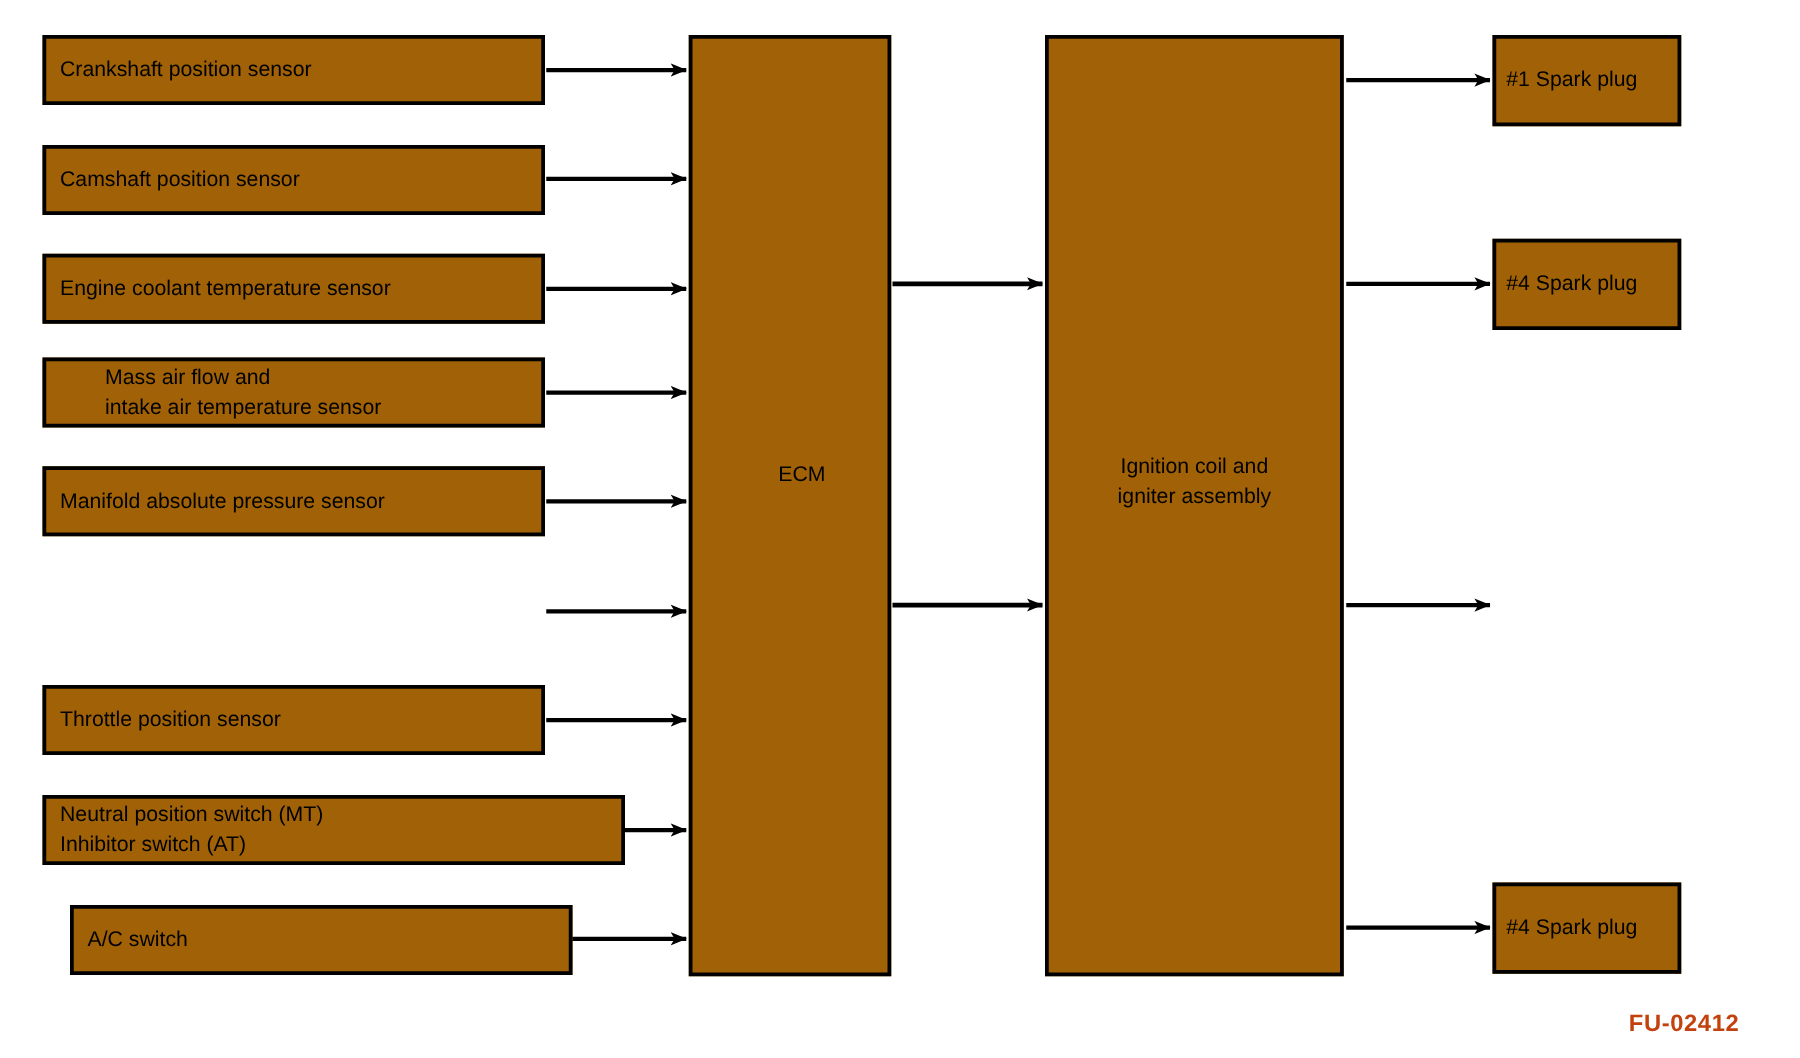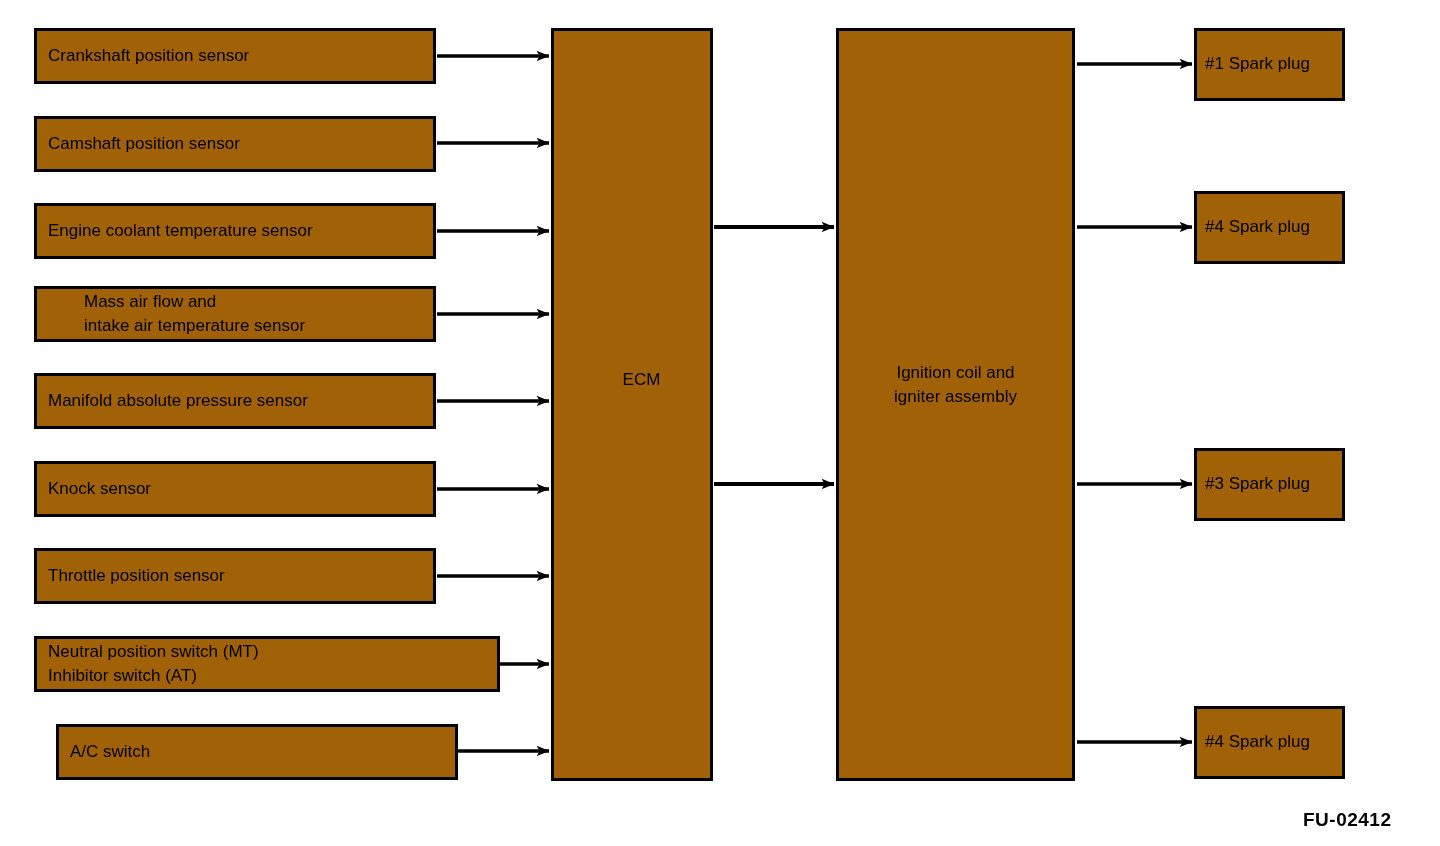--- a/index.html
+++ b/index.html
@@ -59,21 +59,21 @@
   }
   .coil-box {
     align-items: flex-start;
     justify-content: center;
   }
   .figure-code {
     position: absolute;
     font-size: 19px;
     font-weight: bold;
     letter-spacing: 0.5px;
-    color: #000000;
+    color: #c2410c;
   }
 </style>
 </head>
 <body>
 
 <div id="diagram-root">
 
   <svg class="layer" viewBox="0 0 1440 846">
     <defs>
       <marker id="arrowhead" markerWidth="13" markerHeight="11" refX="12.5" refY="5.5" orient="auto" markerUnits="userSpaceOnUse">
@@ -115,23 +115,20 @@
   <div class="box sensor-box" style="left:34px;  top:203px; width:402px; height:56px;">
     <span class="box-label">Engine coolant temperature sensor</span>
   </div>
   <div class="box sensor-box" style="left:34px;  top:286px; width:402px; height:56px;padding-left:36px;">
     <span class="box-label">Mass air flow and
 intake air temperature sensor</span>
   </div>
   <div class="box sensor-box" style="left:34px;  top:373px; width:402px; height:56px;">
     <span class="box-label">Manifold absolute pressure sensor</span>
   </div>
-  <div class="box sensor-box" style="left:34px;  top:461px; width:402px; height:56px;">
-    <span class="box-label">Knock sensor</span>
-  </div>
   <div class="box sensor-box" style="left:34px;  top:548px; width:402px; height:56px;">
     <span class="box-label">Throttle position sensor</span>
   </div>
   <div class="box sensor-box" style="left:34px;  top:636px; width:466px; height:56px;">
     <span class="box-label">Neutral position switch (MT)
 Inhibitor switch (AT)</span>
   </div>
   <div class="box sensor-box" style="left:43px;  top:724px; width:402px; height:56px;margin-left:13px;">
     <span class="box-label">A/C switch</span>
   </div>
@@ -144,22 +141,19 @@
     <span class="box-label" style="padding-top:330px;">Ignition coil and
 igniter assembly</span>
   </div>
 
   <div class="box plug-box" style="left:1194px; top:28px;  width:151px; height:73px;">
     <span class="box-label">#1 Spark plug</span>
   </div>
   <div class="box plug-box" style="left:1194px; top:191px; width:151px; height:73px;">
     <span class="box-label">#4 Spark plug</span>
   </div>
-  <div class="box plug-box" style="left:1194px; top:448px; width:151px; height:73px;">
-    <span class="box-label">#3 Spark plug</span>
-  </div>
   <div class="box plug-box" style="left:1194px; top:706px; width:151px; height:73px;">
     <span class="box-label">#4 Spark plug</span>
   </div>
 
   <div class="figure-code" style="left:1303px; top:809px;">FU-02412</div>
 
 </div>
 
 </body></html>

